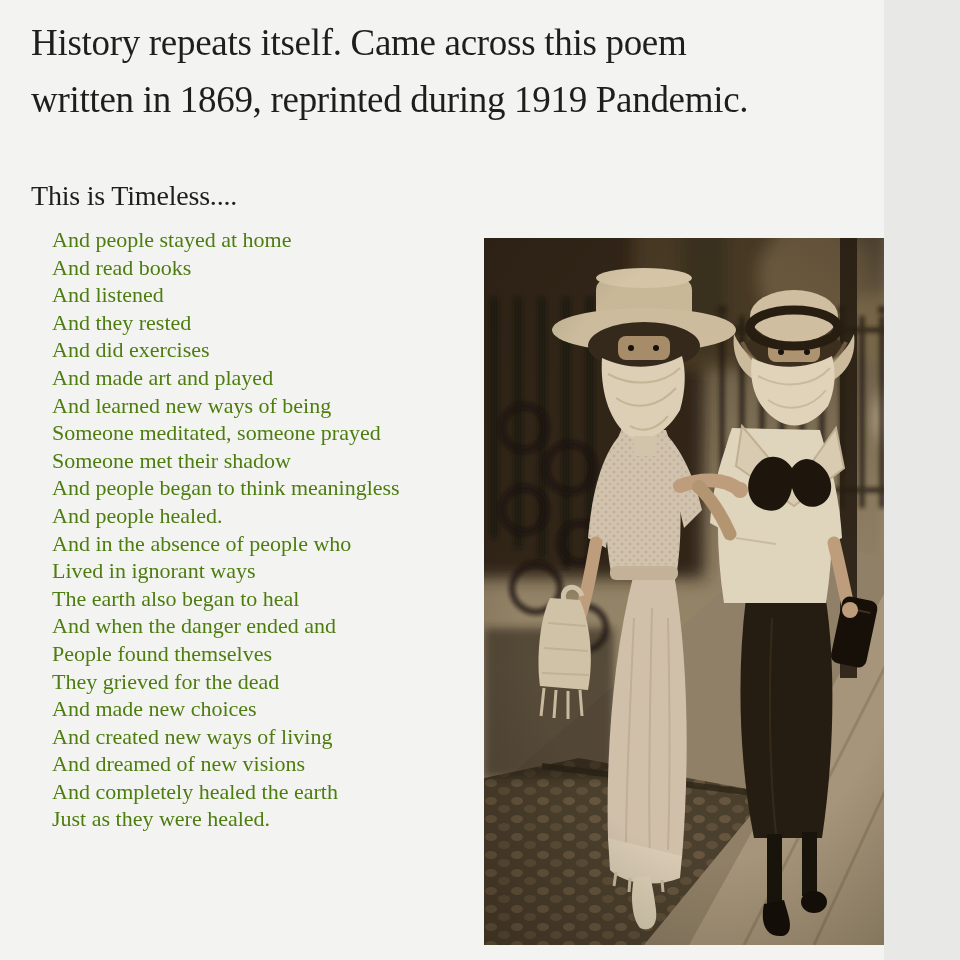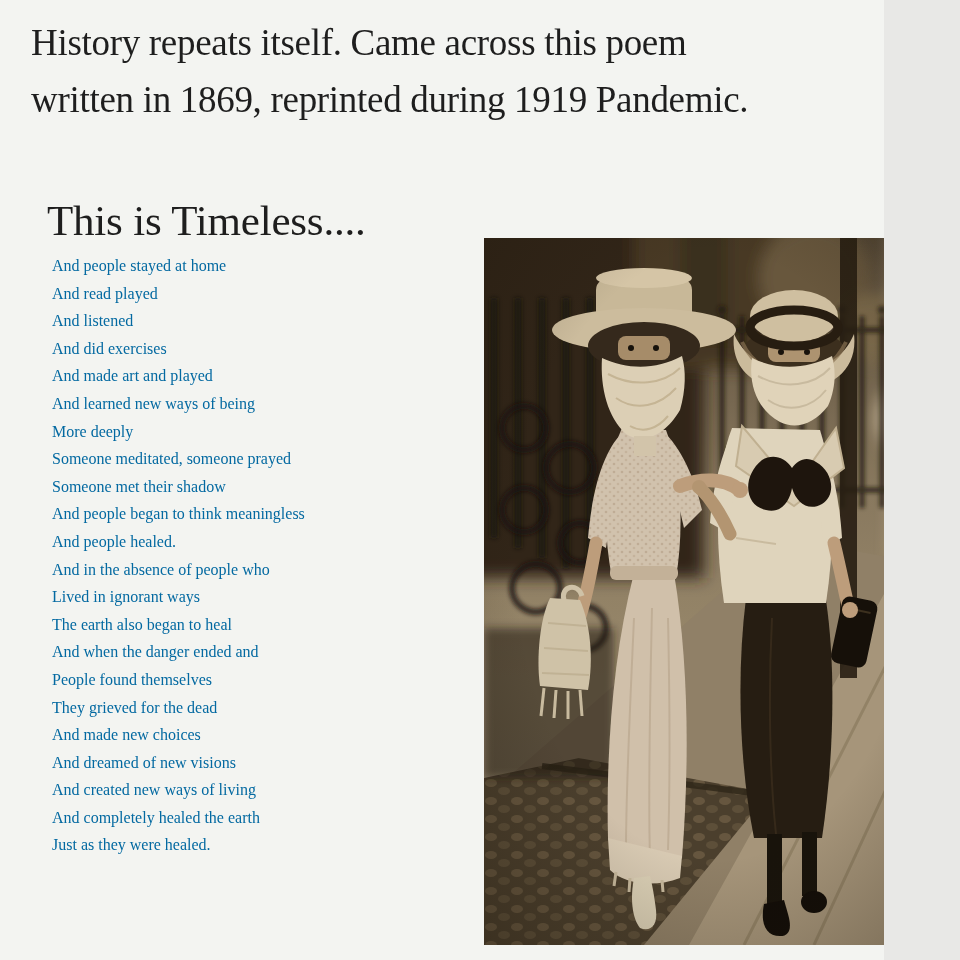--- a/index.html
+++ b/index.html
@@ -8,26 +8,26 @@
     font-family:Liberation Serif, serif;
     overflow:hidden;
   }
   .headline{
     position:absolute;left:31px;top:14px;margin:0;
     font-size:37px;font-weight:400;color:#1e1e1e;
     line-height:57px;letter-spacing:-0.3px;
   }
   .headline .hl{display:block;white-space:nowrap;}
   .subheadline{
-    position:absolute;left:31px;top:180px;margin:16px;
-    font-size:43px;font-weight:400;color:#1e1e1e;letter-spacing:-0.2px;
+    position:absolute;left:31px;top:180px;margin:0;
+    font-size:28px;font-weight:400;color:#1e1e1e;letter-spacing:-0.2px;
   }
   .poem{
-    position:absolute;left:52px;top:252px;
-    font-size:16px;line-height:27.6px;color:#0369a1;font-weight:400;
+    position:absolute;left:52px;top:226px;
+    font-size:22px;line-height:27.6px;color:#4d7c0f;font-weight:400;
   }
   .poem-line{white-space:nowrap;}
   .photo{
     position:absolute;left:484px;top:238px;width:464px;height:707px;margin:0;
   }
   .photo svg{display:block;width:100%;height:100%;}
 </style>
 </head>
 <body>
 
@@ -35,39 +35,39 @@
 
   <h1 class="headline">
     <span class="hl">History repeats itself. Came across this poem</span>
     <span class="hl">written in 1869, reprinted during 1919 Pandemic.</span>
   </h1>
 
   <h2 class="subheadline">This is Timeless....</h2>
 
   <div class="poem">
       <div class="poem-line">And people stayed at home</div>
-      <div class="poem-line">And read played</div>
+      <div class="poem-line">And read books</div>
       <div class="poem-line">And listened</div>
+      <div class="poem-line">And they rested</div>
       <div class="poem-line">And did exercises</div>
       <div class="poem-line">And made art and played</div>
       <div class="poem-line">And learned new ways of being</div>
-      <div class="poem-line">More deeply</div>
       <div class="poem-line">Someone meditated, someone prayed</div>
       <div class="poem-line">Someone met their shadow</div>
       <div class="poem-line">And people began to think meaningless</div>
       <div class="poem-line">And people healed.</div>
       <div class="poem-line">And in the absence of people who</div>
       <div class="poem-line">Lived in ignorant ways</div>
       <div class="poem-line">The earth also began to heal</div>
       <div class="poem-line">And when the danger ended and</div>
       <div class="poem-line">People found themselves</div>
       <div class="poem-line">They grieved for the dead</div>
       <div class="poem-line">And made new choices</div>
+      <div class="poem-line">And created new ways of living</div>
       <div class="poem-line">And dreamed of new visions</div>
-      <div class="poem-line">And created new ways of living</div>
       <div class="poem-line">And completely healed the earth</div>
       <div class="poem-line">Just as they were healed.</div>
     </div>
 
   <figure class="photo" role="img" aria-label="Vintage sepia photograph from the 1919 pandemic: two women in wide-brimmed hats and cloth face masks walking arm in arm past an iron fence on a cobbled street">
     <svg viewBox="0 0 464 707" preserveAspectRatio="none">
       <defs>
         <linearGradient id="bg" x1="0" y1="0" x2="0" y2="1">
           <stop offset="0" stop-color="#544735"></stop>
           <stop offset="0.35" stop-color="#8b7b60"></stop>

